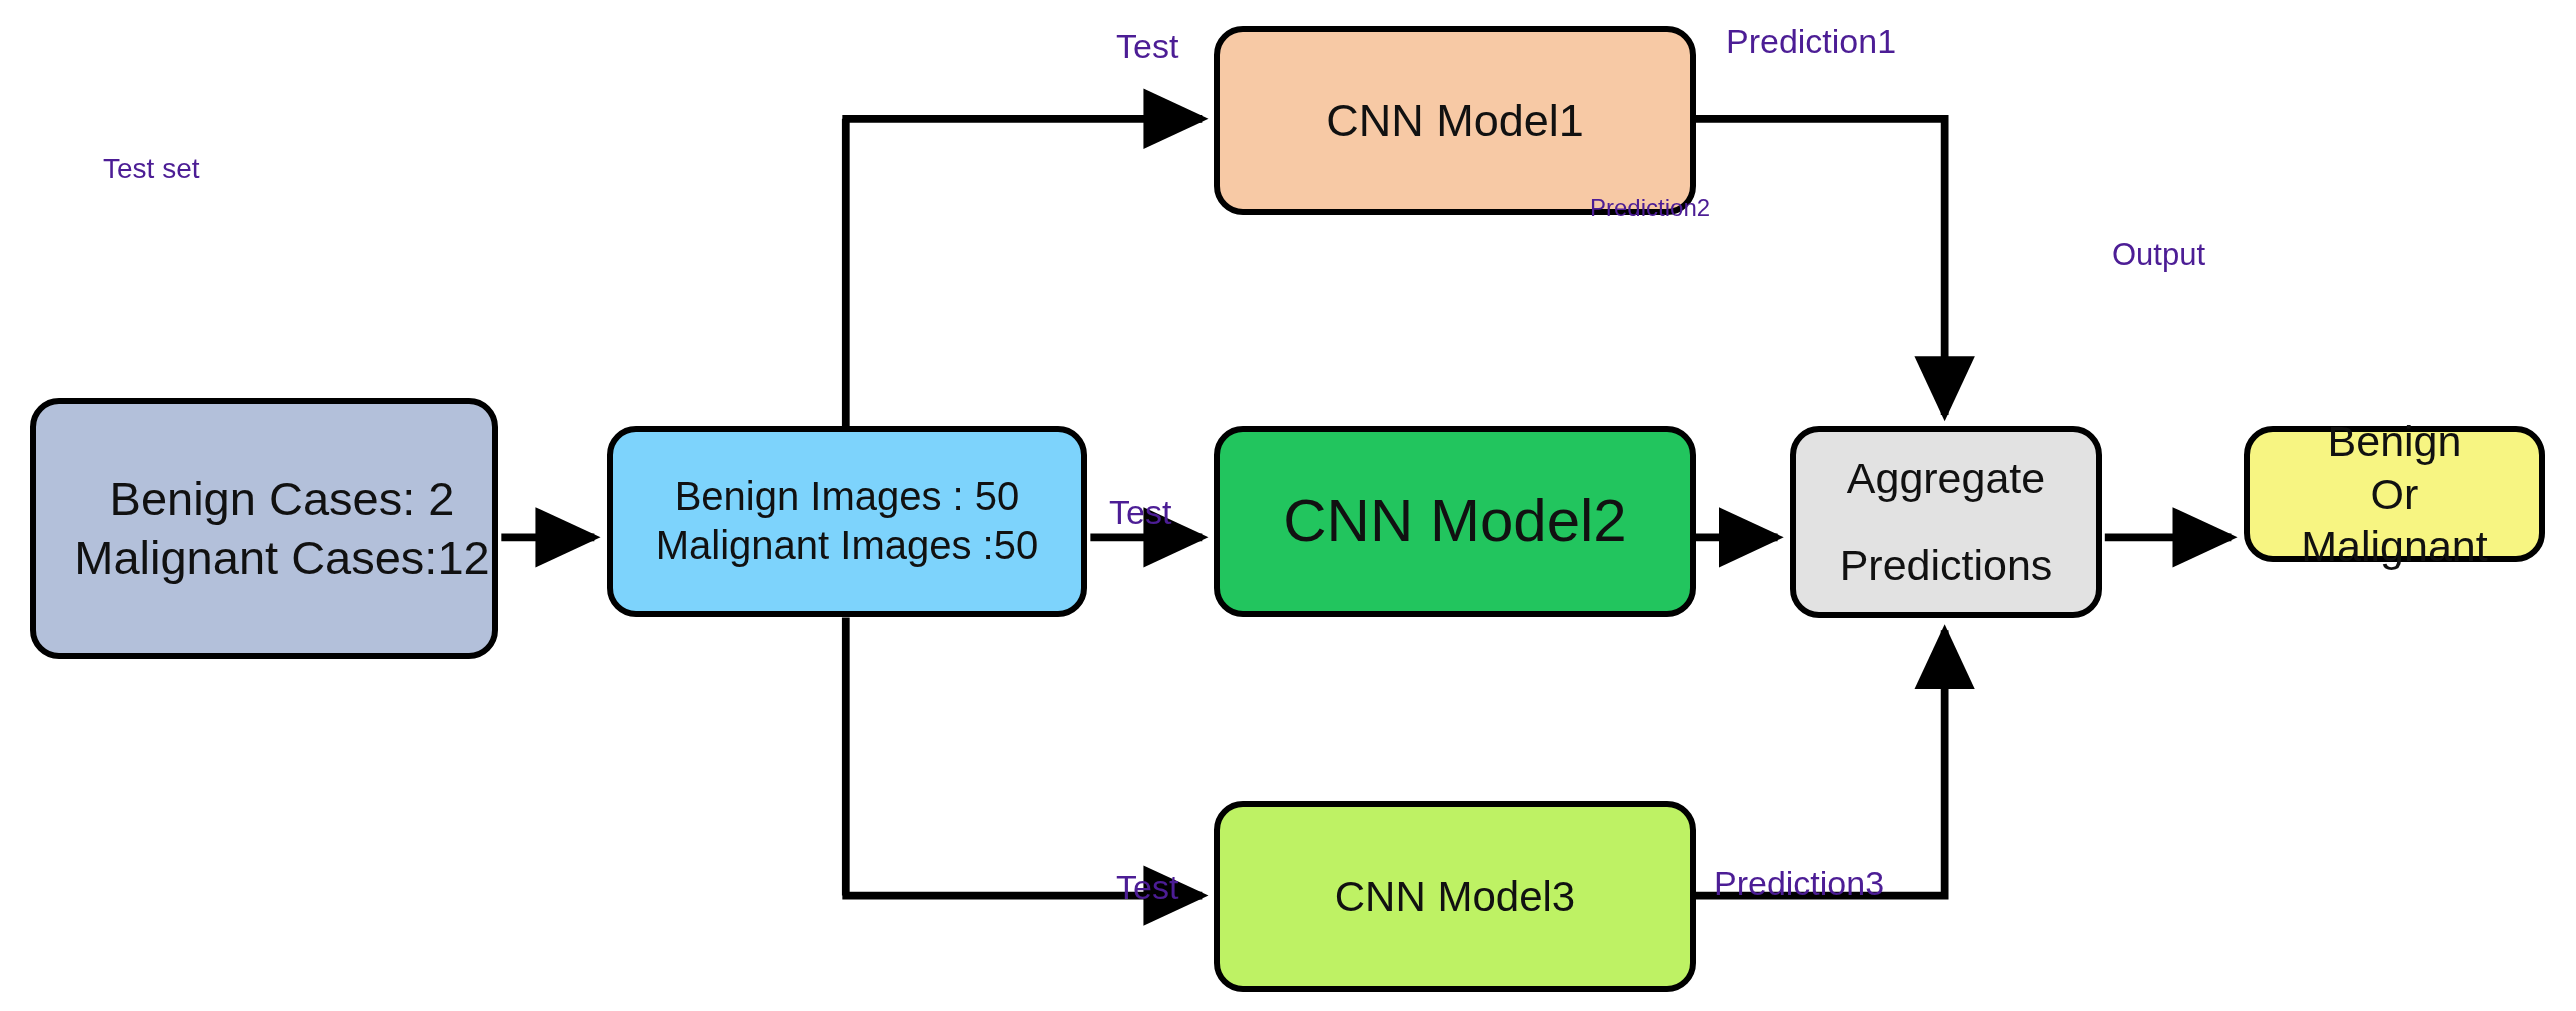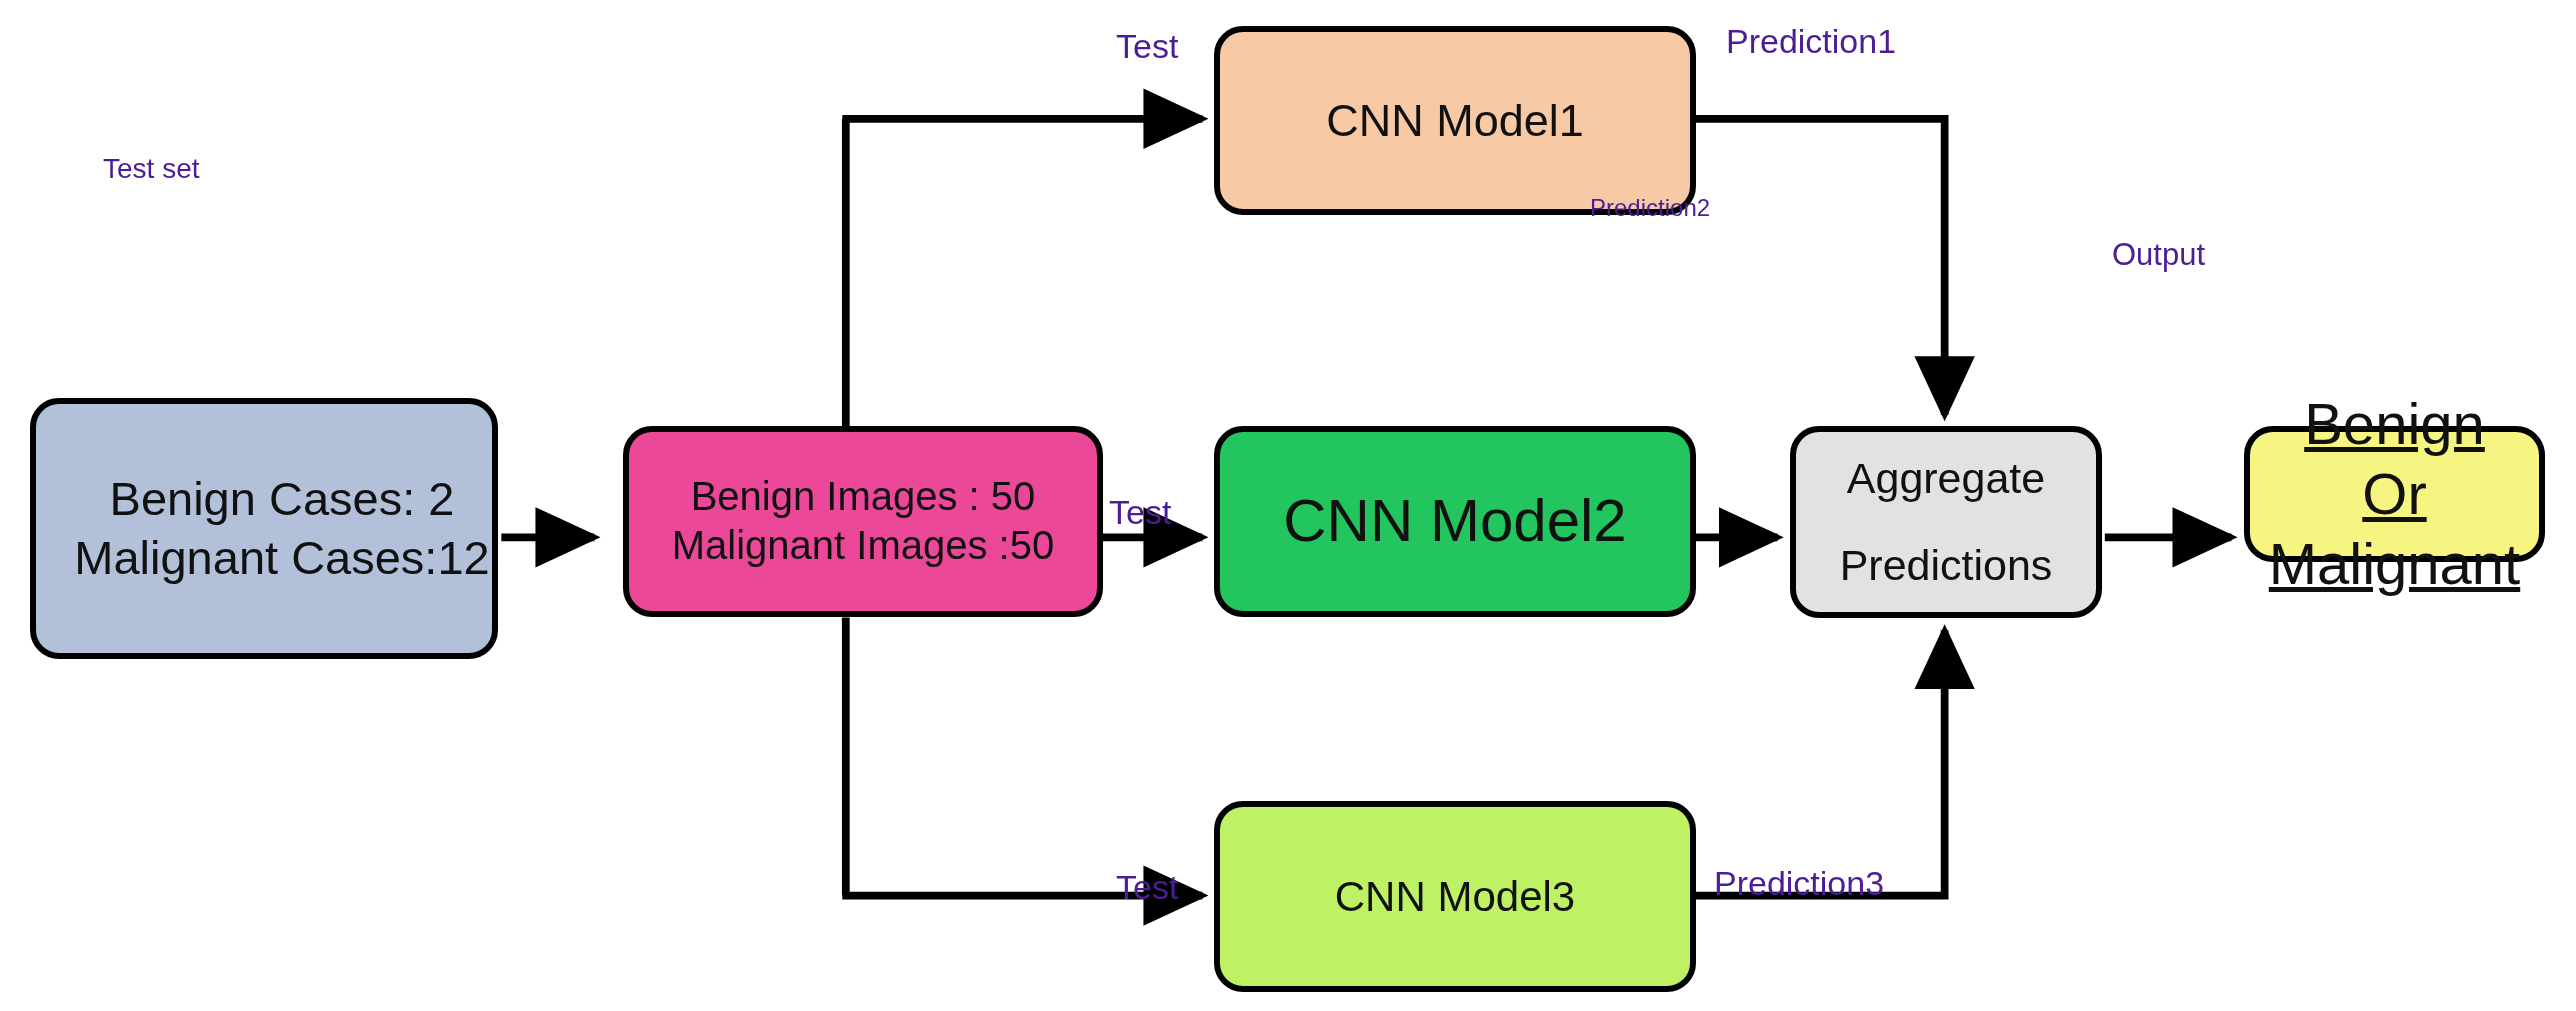--- a/index.html
+++ b/index.html
@@ -42,22 +42,22 @@
   
   #node-testset {
     left: 30px;  top: 398px;  width: 468px; height: 261px;
     background: #b3c0da;
     font-size: 47px;
     padding-left: 36px;
   }
   #node-testset .line { margin: 1.7px 0; }
 
   #node-images {
-    left: 623px; top: 426px;  width: 480px; height: 191px;
-    background: #ec4899;
+    left: 607px; top: 426px;  width: 480px; height: 191px;
+    background: #7dd3fc;
     font-size: 40px;
   }
   #node-images .line { margin: 0.9px 0; }
 
   #node-model1 {
     left: 1214px; top: 26px;   width: 482px; height: 189px;
     background: #f7c9a5;
     font-size: 45px;
   }
   #node-model2 {
@@ -72,22 +72,21 @@
   }
   #node-aggregate {
     left: 1790px; top: 426px;  width: 312px; height: 192px;
     background: #e2e2e2;
     font-size: 43px;
     gap: 36px;
   }
   #node-output {
     left: 2244px; top: 426px;  width: 301px; height: 136px;
     background: #f7f582;
-    font-size: 58px;
-    text-decoration: underline;
+    font-size: 43px;
   }
   #node-output .line { margin: 0.9px 0; }
 
   
   .label {
     position: absolute;
     color: #4c1d95;
     white-space: nowrap;
     line-height: 1;
   }

